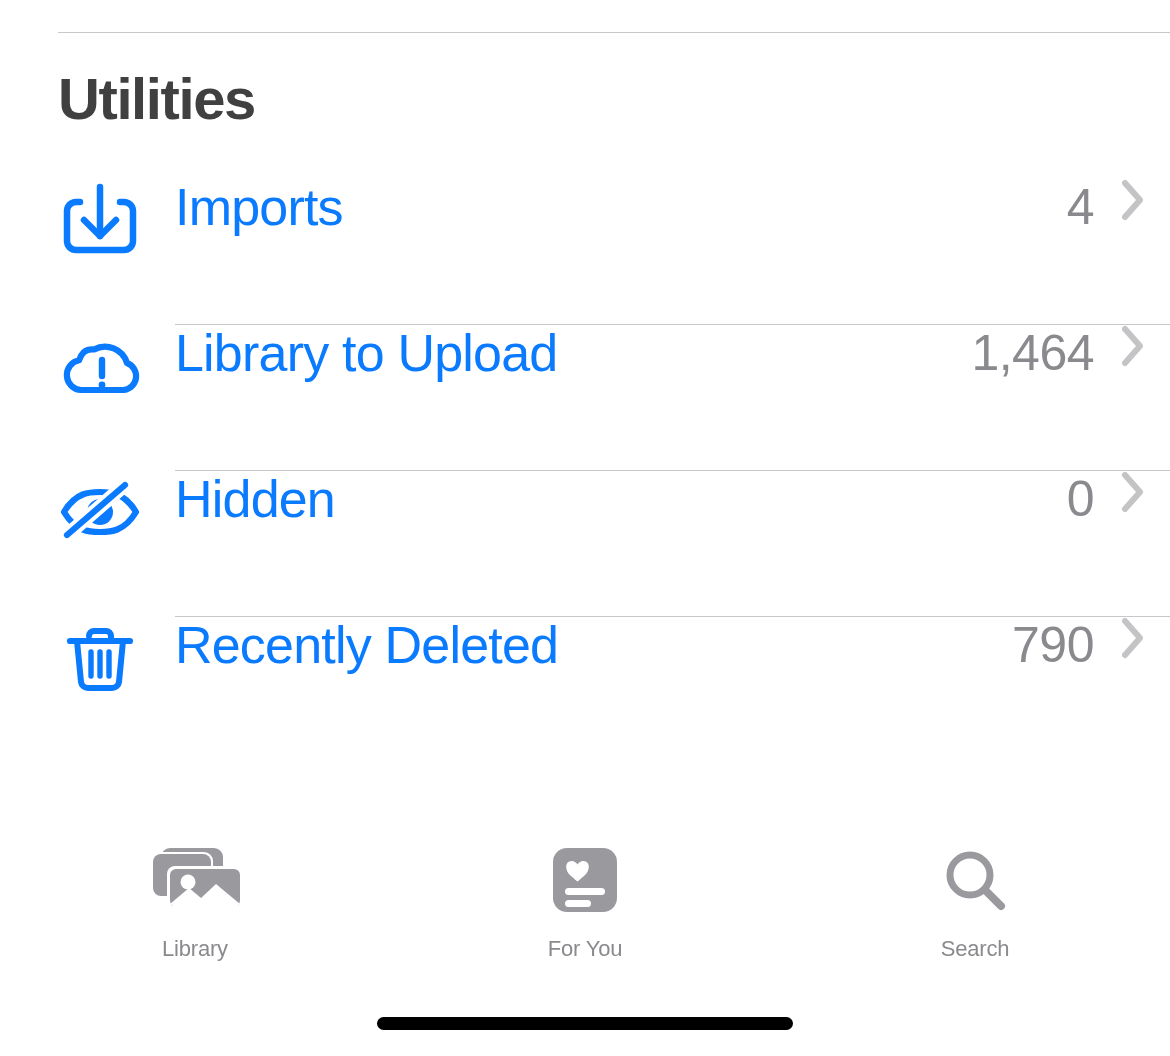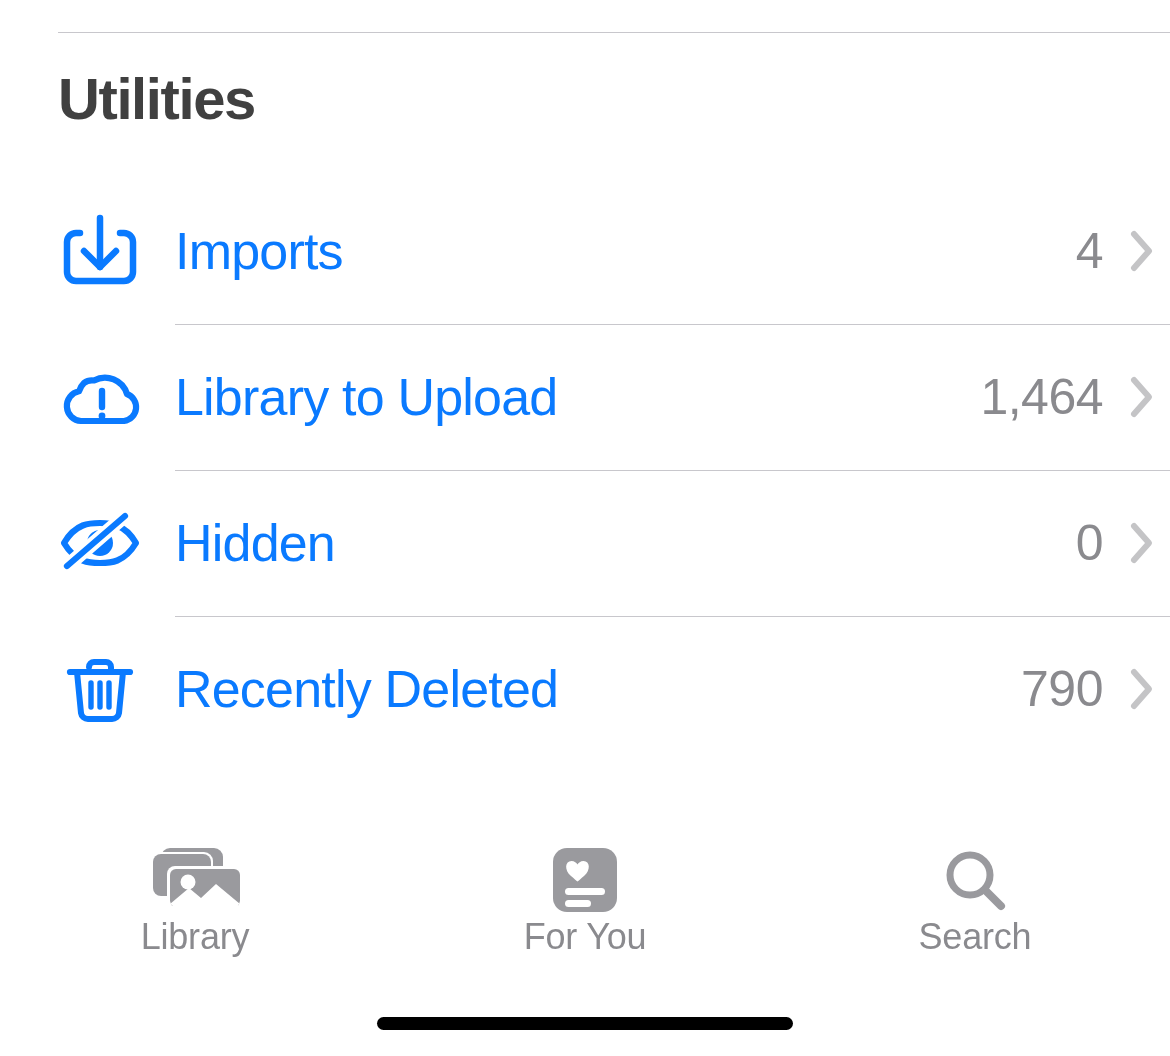--- a/index.html
+++ b/index.html
@@ -43,23 +43,22 @@
   .list {
     position: absolute;
     left: 0;
     top: 178px;
     width: 1170px;
   }
   .row {
     position: relative;
     height: 146px;
     display: flex;
-    align-items: center;
     padding-left: 58px;
-    padding-right: 15px;
+    padding-right: 24px;
     box-sizing: border-box;
     background: #ffffff;
   }
   .row + .row::before {
     content: "";
     position: absolute;
     left: 175px;
     right: 0;
     top: 0;
     height: 1px;
@@ -120,21 +119,22 @@
     justify-content: flex-start;
   }
   .tab-icon {
     height: 76px;
     display: flex;
     align-items: center;
     justify-content: center;
   }
   .tab-icon svg { display: block; }
   .tab-label {
-    font-size: 36px;
+    margin-top: 12px;
+    font-size: 22px;
     letter-spacing: -0.2px;
     color: #8a8a8e;
     line-height: 34px;
   }
   .tab.active .tab-label { color: #0a7aff; }
 
   
   .home-indicator {
     position: absolute;
     left: 377px;

